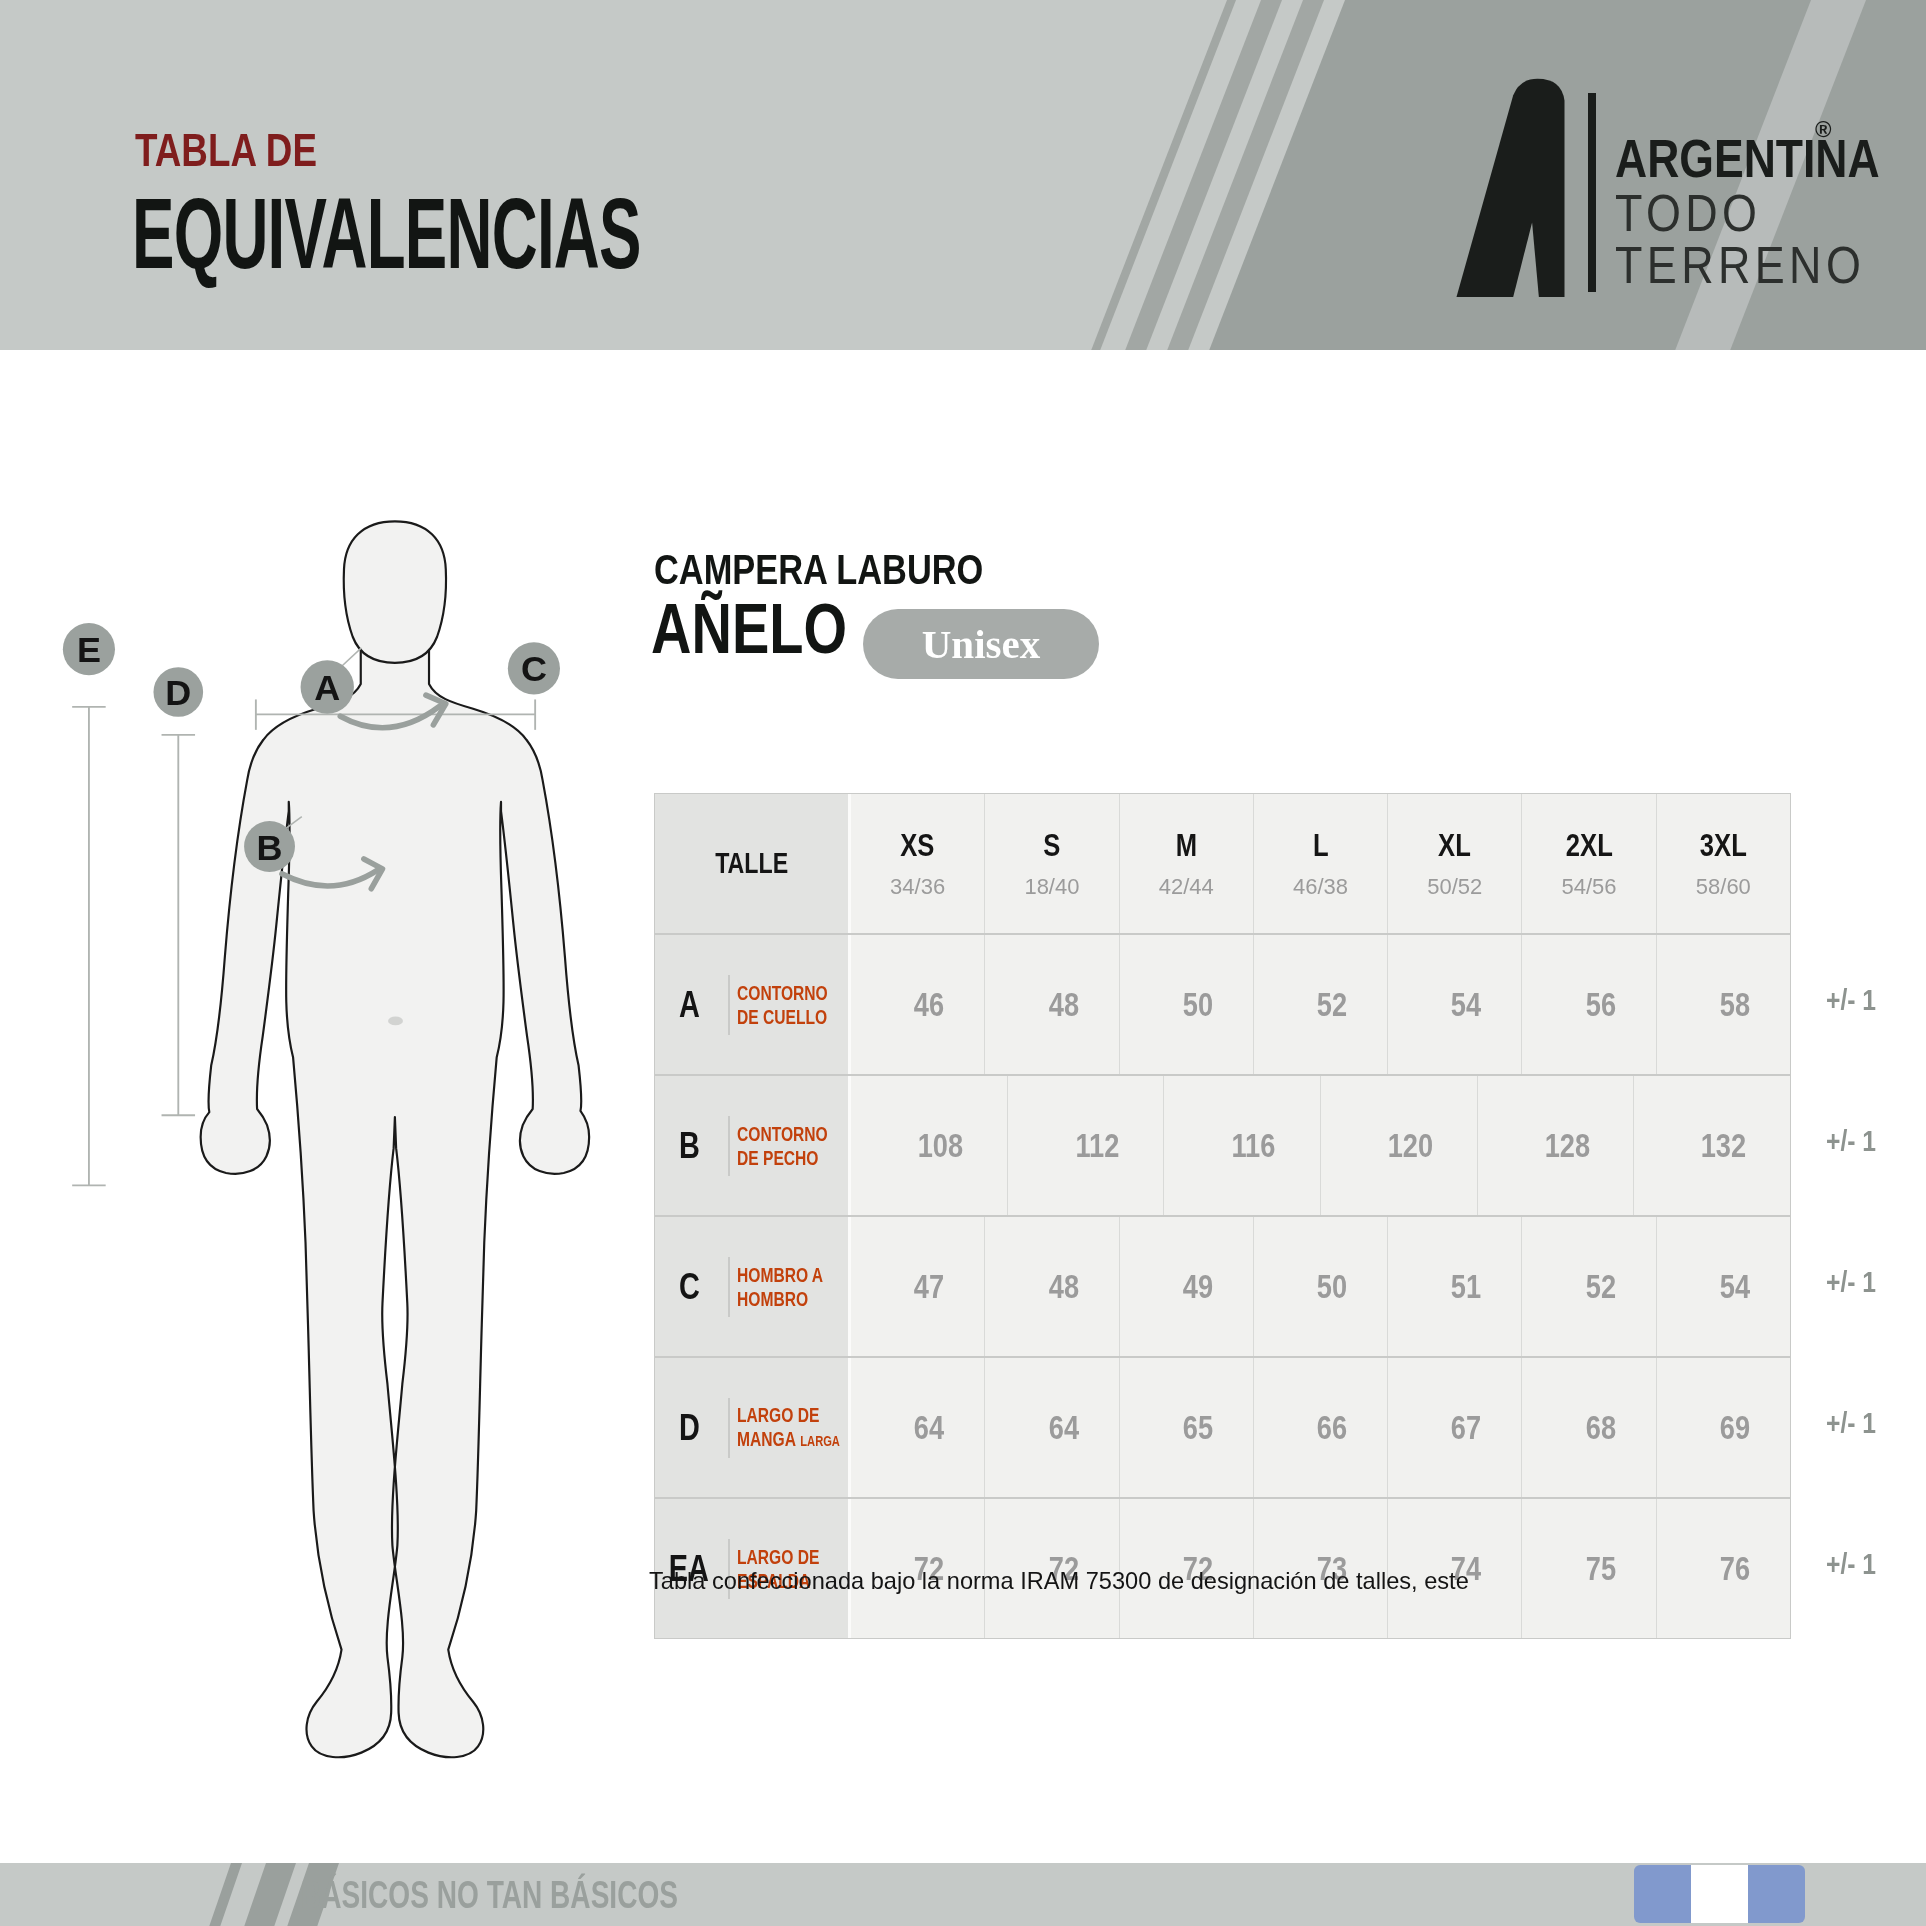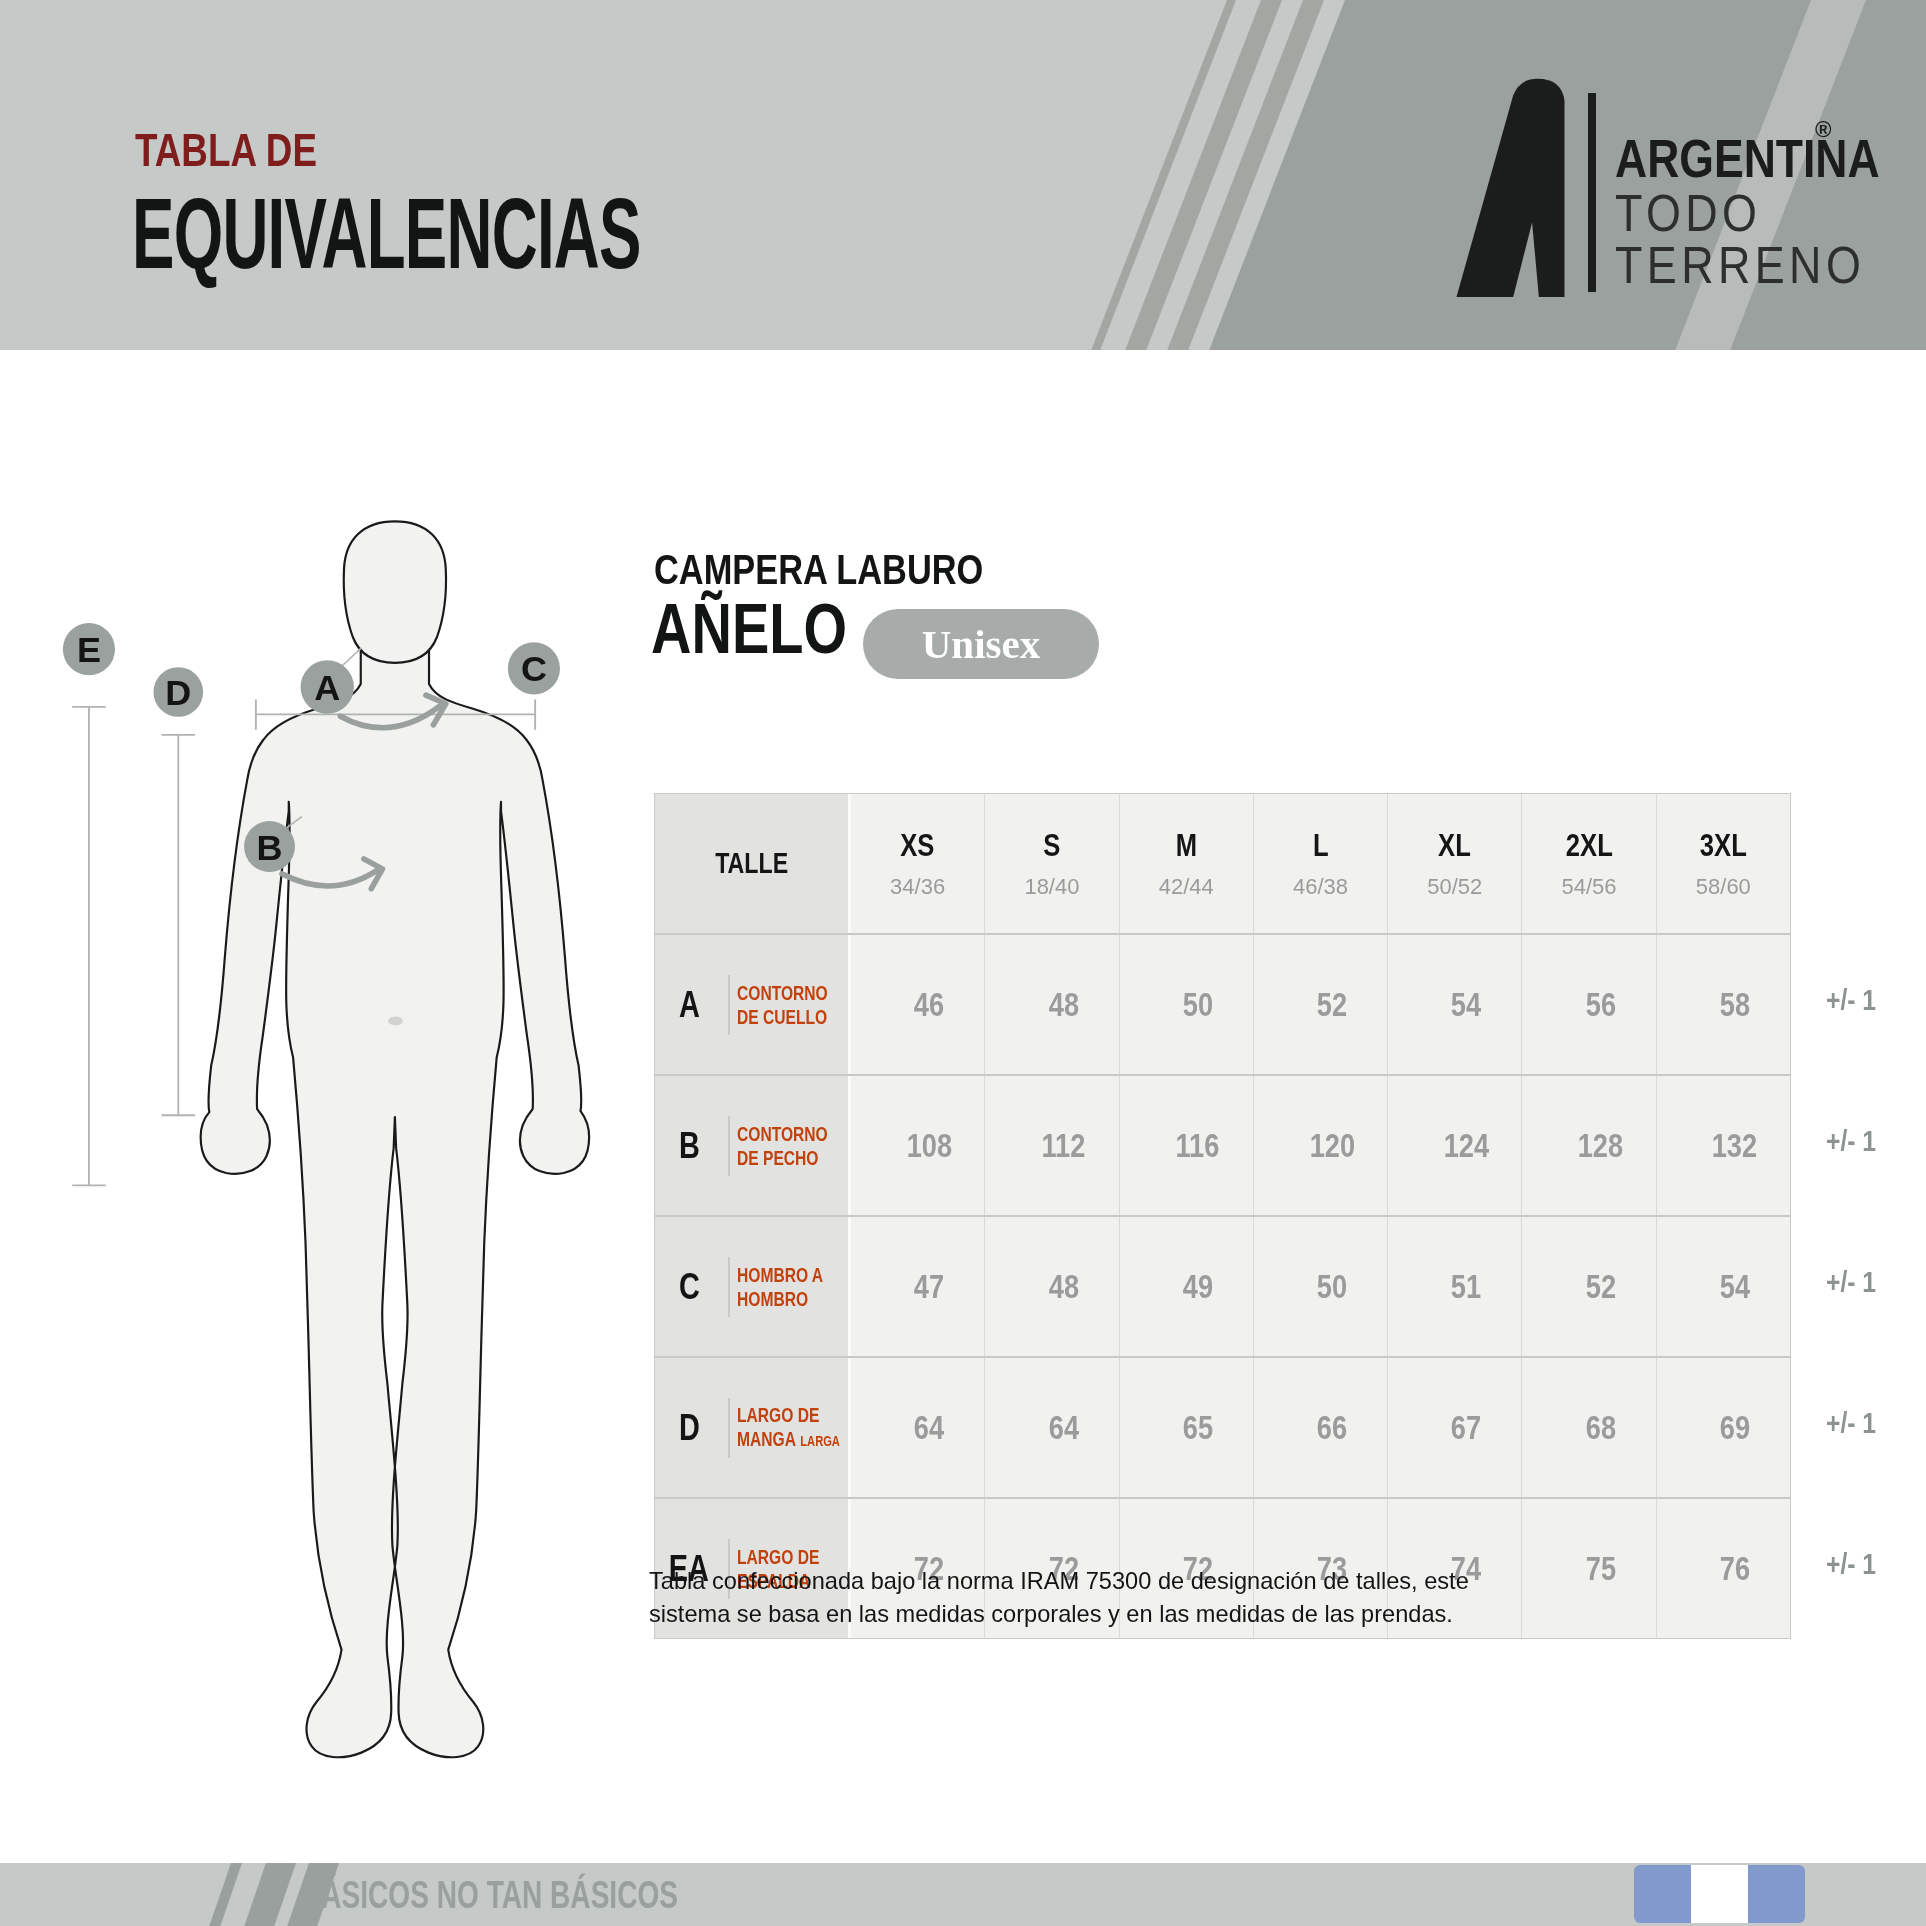--- a/index.html
+++ b/index.html
@@ -337,23 +337,20 @@
       <div class="t-cell">
           <div class="t-value"><span class="cxc">112</span></div>
         </div>
       <div class="t-cell">
           <div class="t-value"><span class="cxc">116</span></div>
         </div>
       <div class="t-cell">
           <div class="t-value"><span class="cxc">120</span></div>
         </div>
       <div class="t-cell">
-          <div class="t-value"><span class="cxc">124</span></div>
-        </div>
-      <div class="t-cell">
           <div class="t-value"><span class="cxc">128</span></div>
         </div>
       <div class="t-cell">
           <div class="t-value"><span class="cxc">132</span></div>
         </div>
     </div>
 
     <div class="t-row">
       <div class="t-label-cell">
         <div class="row-letter">
@@ -458,21 +455,20 @@
   </div>
 
   <div id="tol-0" class="abs tolerance"><span class="cx">+/- 1</span></div>
   <div id="tol-1" class="abs tolerance"><span class="cx">+/- 1</span></div>
   <div id="tol-2" class="abs tolerance"><span class="cx">+/- 1</span></div>
   <div id="tol-3" class="abs tolerance"><span class="cx">+/- 1</span></div>
   <div id="tol-4" class="abs tolerance"><span class="cx">+/- 1</span></div>
 
   <div id="footnote" class="abs">
     <div>Tabla confeccionada bajo la norma IRAM 75300 de designación de talles, este</div>
-    <div>sistema se basa en las medidas corporales y en las medidas de las prendas.</div>
   </div>
 
   <div id="footer-bar" class="abs">
     <div id="fs1" class="fstripe"></div>
     <div id="fs2" class="fstripe"></div>
     <div id="fs3" class="fstripe"></div>
     <div id="slogan">
       <span class="cx">BÁSICOS NO TAN BÁSICOS</span>
     </div>
   </div>

